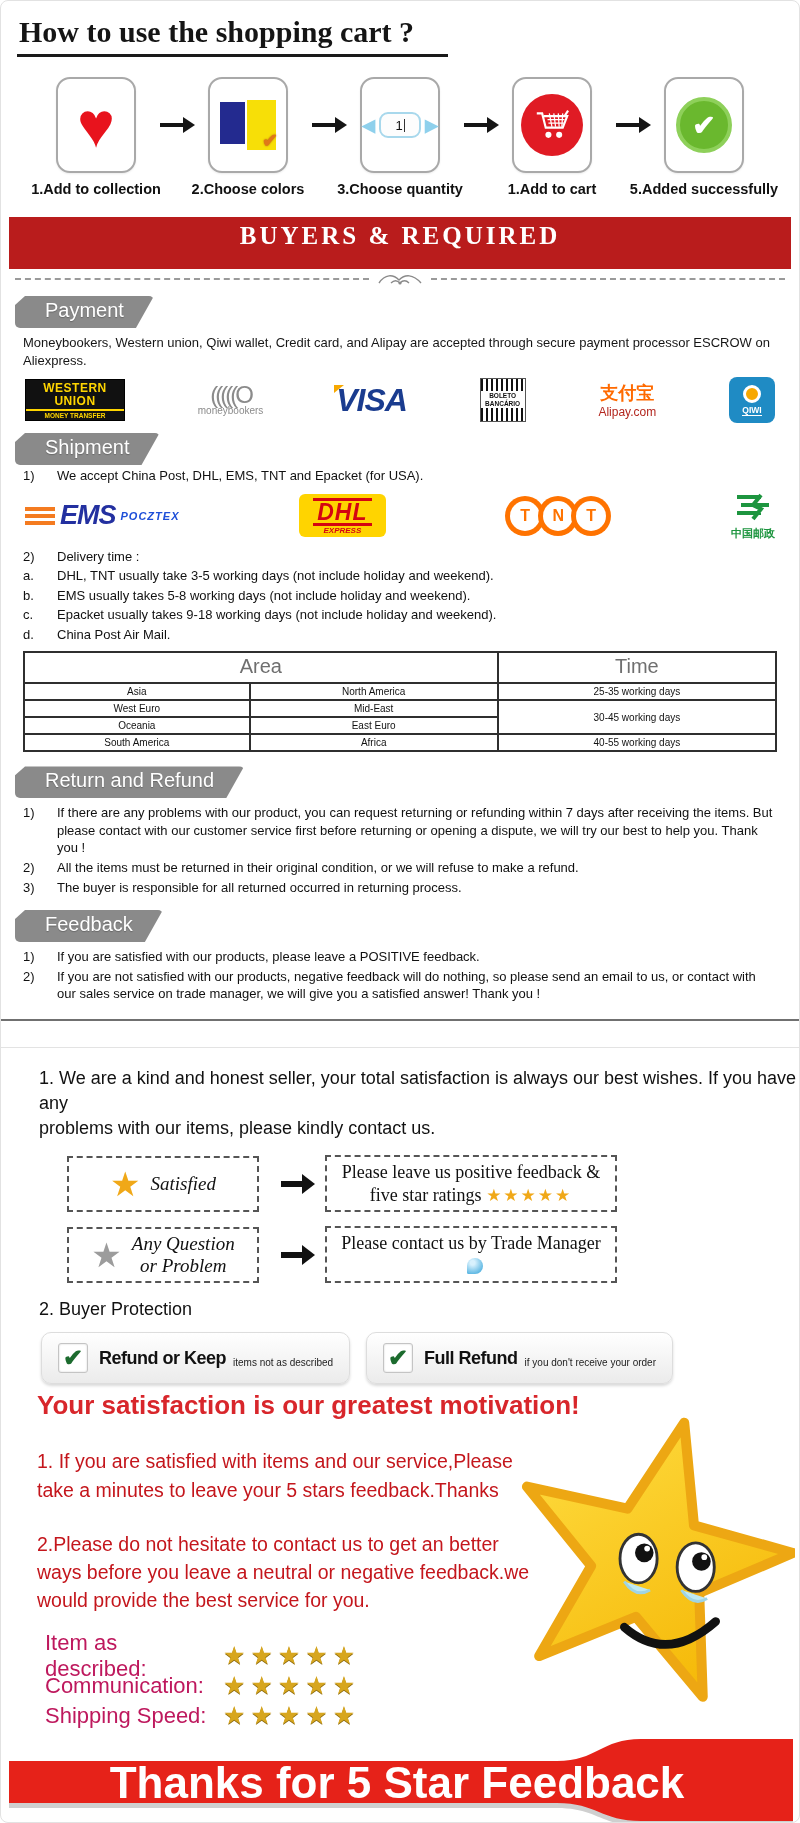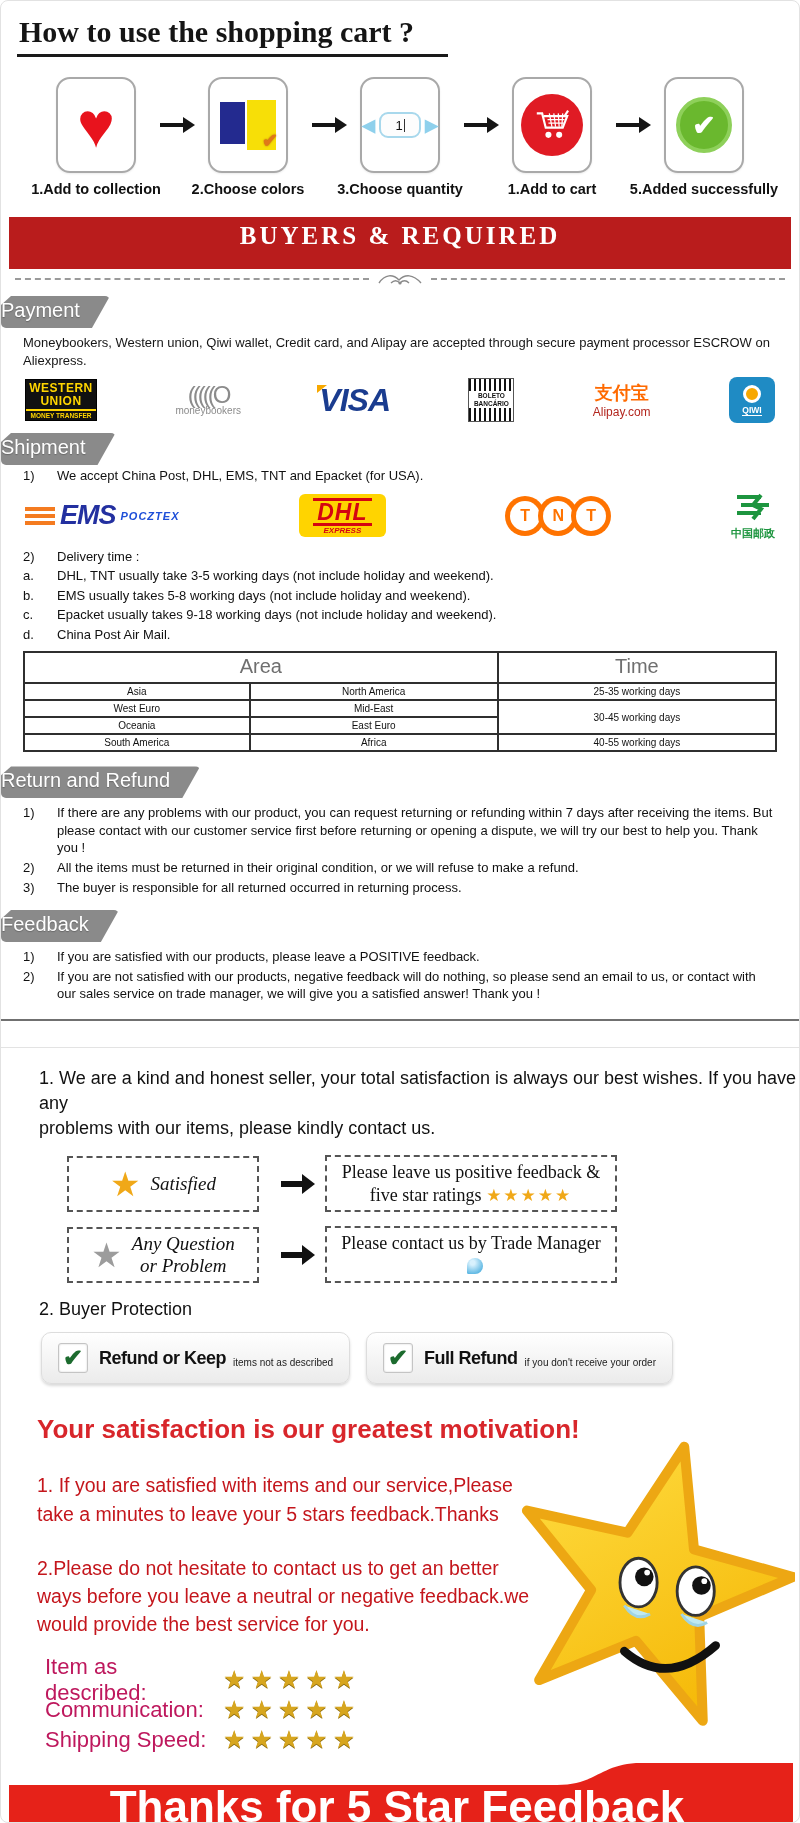--- a/index.html
+++ b/index.html
@@ -41,29 +41,29 @@
   
   .black-banner { background:#b91c1c; color:#fff; text-align:center; margin:20px 8px 0;
                   font-family:"Liberation Serif", serif; font-weight:bold; font-size:25px;
                   letter-spacing:3px; padding:5px 0 19px; }
   .orn-row { display:flex; align-items:center; margin:3px 14px 0; height:16px; }
   .orn-row .dash { flex:1; border-top:2px dashed #9a9a9a; }
   .orn { margin:0 8px; flex:none; }
 
   
   .tag { display:inline-block; align-self:flex-start; background:#8a8a8a; color:#fff; font-size:20px;
-         padding:3px 30px 6px 0; margin:10px 0 0 0; border-radius:5px;
+         padding:3px 30px 6px 30px; margin:10px 0 0 14px; border-radius:5px;
          clip-path:polygon(0 28%, 10px 0, 100% 0, calc(100% - 18px) 100%, 0 100%);
          text-shadow:0 1px 1px rgba(0,0,0,.25); }
 
   .para { font-size:13px; line-height:1.35; margin:6px 22px 0; color:#161616; }
 
   
   .logo-row { display:flex; align-items:center; justify-content:space-between; margin:8px 24px 0; }
-  .wu { width:72px; background:#111; border:1px solid #000; text-align:center; padding:2px 0 0; }
+  .wu { width:100px; background:#111; border:1px solid #000; text-align:center; padding:2px 0 0; }
   .wu .l1 { color:#ffd500; font-weight:bold; font-size:12px; line-height:1.05; letter-spacing:.5px; }
   .wu .l3 { color:#ffd500; font-size:6.5px; font-weight:bold; border-top:2px solid #ffd500; margin-top:2px; padding:1px 0; }
   .mb { text-align:center; color:#8b8b8b; }
   .mb .arcs { font-size:24px; letter-spacing:-3px; line-height:.9; }
   .mb .lbl { font-size:10px; }
   .visa { color:#1a3c8f; font-size:32px; font-weight:900; font-style:italic; letter-spacing:-1px; position:relative; }
   .visa::before { content:''; position:absolute; left:-2px; top:3px; border-left:10px solid #f7a800;
                   border-bottom:8px solid transparent; }
   .boleto { width:46px; height:44px; background:repeating-linear-gradient(90deg,#111 0 2px,#fff 2px 5px);
             position:relative; border:1px solid #555; }
@@ -133,21 +133,21 @@
   .badges { display:flex; gap:16px; margin:12px 0 0 40px; }
   .badge { background:linear-gradient(#ffffff,#ebebeb); border:1px solid #ddd; border-radius:10px;
            box-shadow:0 2px 3px rgba(0,0,0,.15); padding:10px 16px; display:flex; align-items:center; }
   .cb { width:30px; height:30px; background:#fff; border:1px solid #c4c4c4; border-radius:3px; flex:none;
         display:flex; align-items:center; justify-content:center; color:#1c6b2e; font-size:24px; font-weight:bold;
         box-shadow:inset 0 0 2px rgba(0,0,0,.2); }
   .badge .bt { font-size:18px; font-weight:bold; margin:0 7px 0 11px; letter-spacing:-.5px; white-space:nowrap; }
   .badge .bs { font-size:10px; color:#222; align-self:flex-end; margin-bottom:5px; white-space:nowrap; }
 
   
-  .red-section { position:relative; margin-top:24px; }
+  .red-section { position:relative; }
   .red-h { color:#d8262b; font-size:26px; font-weight:bold; margin:6px 0 0 36px; position:relative; z-index:1; }
   .red-p { color:#c4161c; font-size:19.5px; line-height:1.45; margin:26px 0 0 36px; width:500px;
            position:relative; z-index:1; }
   .mascot { position:absolute; right:4px; top:26px; z-index:0; }
   .ratings { margin:26px 0 0 44px; position:relative; z-index:1; }
   .rrow { display:flex; align-items:center; height:30px; }
   .rrow .rl { font-size:22px; color:#be185d; width:178px; }
   .rrow .rs { color:#d7a61f; font-size:25px; letter-spacing:5px; text-shadow:0 1px 0 #8a6a10; }
 
   

